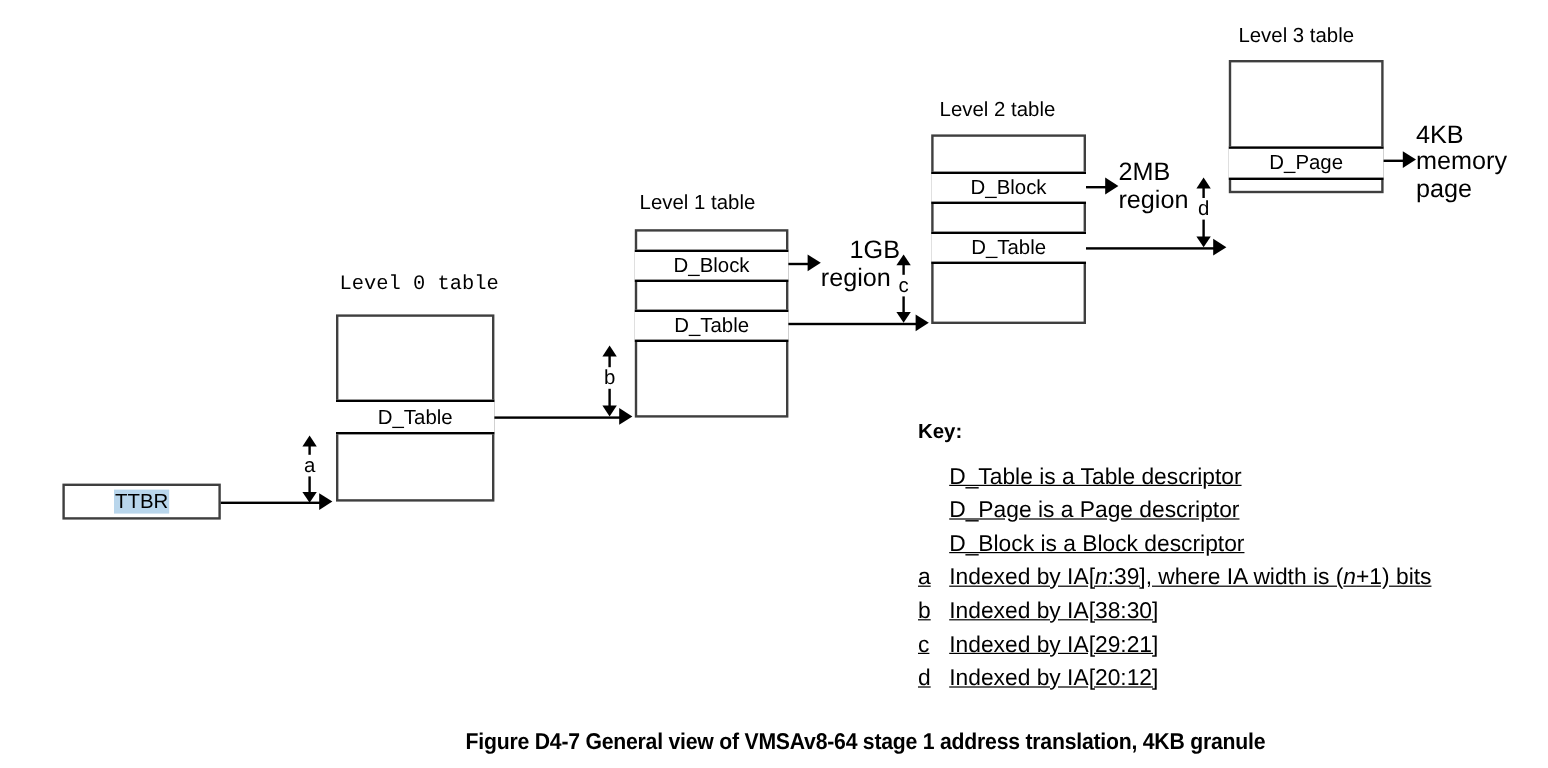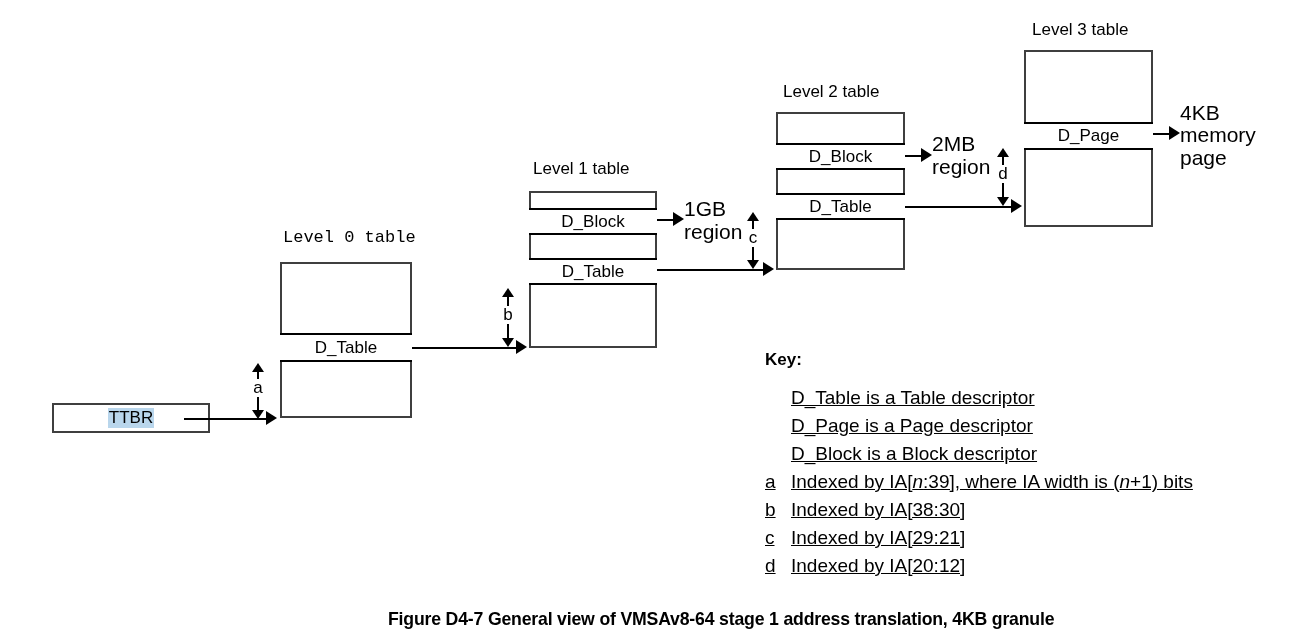--- a/index.html
+++ b/index.html
@@ -128,21 +128,21 @@
     white-space: nowrap;
     transform: scaleX(0.93);
     transform-origin: left center;
   }
 </style>
 </head>
 <body>
 
 <div id="canvas">
 
-  <div class="ttbr" style="left:52px; top:403px; width:158px; height:30px;">
+  <div class="ttbr" style="left:52px; top:403px; width:132px; height:30px;">
     <span class="sel">TTBR</span>
   </div>
 
   <div class="hline" style="left:184px; top:418px; width:84px;"></div>
   <div class="arrowR" style="left:266px; top:411px;"></div>
 
   <div class="measure" style="left:244px; top:363px; width:28px; height:56px;">
     <div class="stem" style="top:4px; bottom:4px;"></div>
     <div class="aup"></div>
     <div class="adn"></div>
@@ -171,21 +171,21 @@
     <div class="trow" style="top:15px; height:27px;">
       <span>D_Block</span>
     </div>
     <div class="trow" style="top:65px; height:27px;">
       <span>D_Table</span>
     </div>
   </div>
 
   <div class="hline" style="left:657px; top:219px; width:20px;"></div>
   <div class="arrowR" style="left:673px; top:212px;"></div>
-  <div class="lbl" style="left:684px; top:198px;">1GB</div>
+  <div class="lbl" style="left:708px; top:198px;">1GB</div>
   <div class="lbl" style="left:684px; top:221px;">region</div>
 
   <div class="hline" style="left:657px; top:269px; width:110px;"></div>
   <div class="arrowR" style="left:763px; top:262px;"></div>
 
   <div class="measure" style="left:739px; top:212px; width:28px; height:57px;">
     <div class="stem" style="top:4px; bottom:4px;"></div>
     <div class="aup"></div>
     <div class="adn"></div>
     <div class="mlbl" style="top:17px;">c</div>
@@ -210,21 +210,21 @@
   <div class="arrowR" style="left:1011px; top:199px;"></div>
 
   <div class="measure" style="left:989px; top:148px; width:28px; height:58px;">
     <div class="stem" style="top:4px; bottom:4px;"></div>
     <div class="aup"></div>
     <div class="adn"></div>
     <div class="mlbl" style="top:17px;">d</div>
   </div>
 
   <div class="title" style="left:1032px; top:20px;">Level 3 table</div>
-  <div class="tbox" style="left:1024px; top:50px; width:129px; height:177px;">
+  <div class="tbox" style="left:1024px; top:50px; width:129px; height:111px;">
     <div class="trow" style="top:70px; height:28px;">
       <span>D_Page</span>
     </div>
   </div>
 
   <div class="hline" style="left:1153px; top:133px; width:20px;"></div>
   <div class="arrowR" style="left:1169px; top:126px;"></div>
   <div class="lbl" style="left:1180px; top:102px;">4KB</div>
   <div class="lbl" style="left:1180px; top:124px;">memory</div>
   <div class="lbl" style="left:1180px; top:147px;">page</div>

